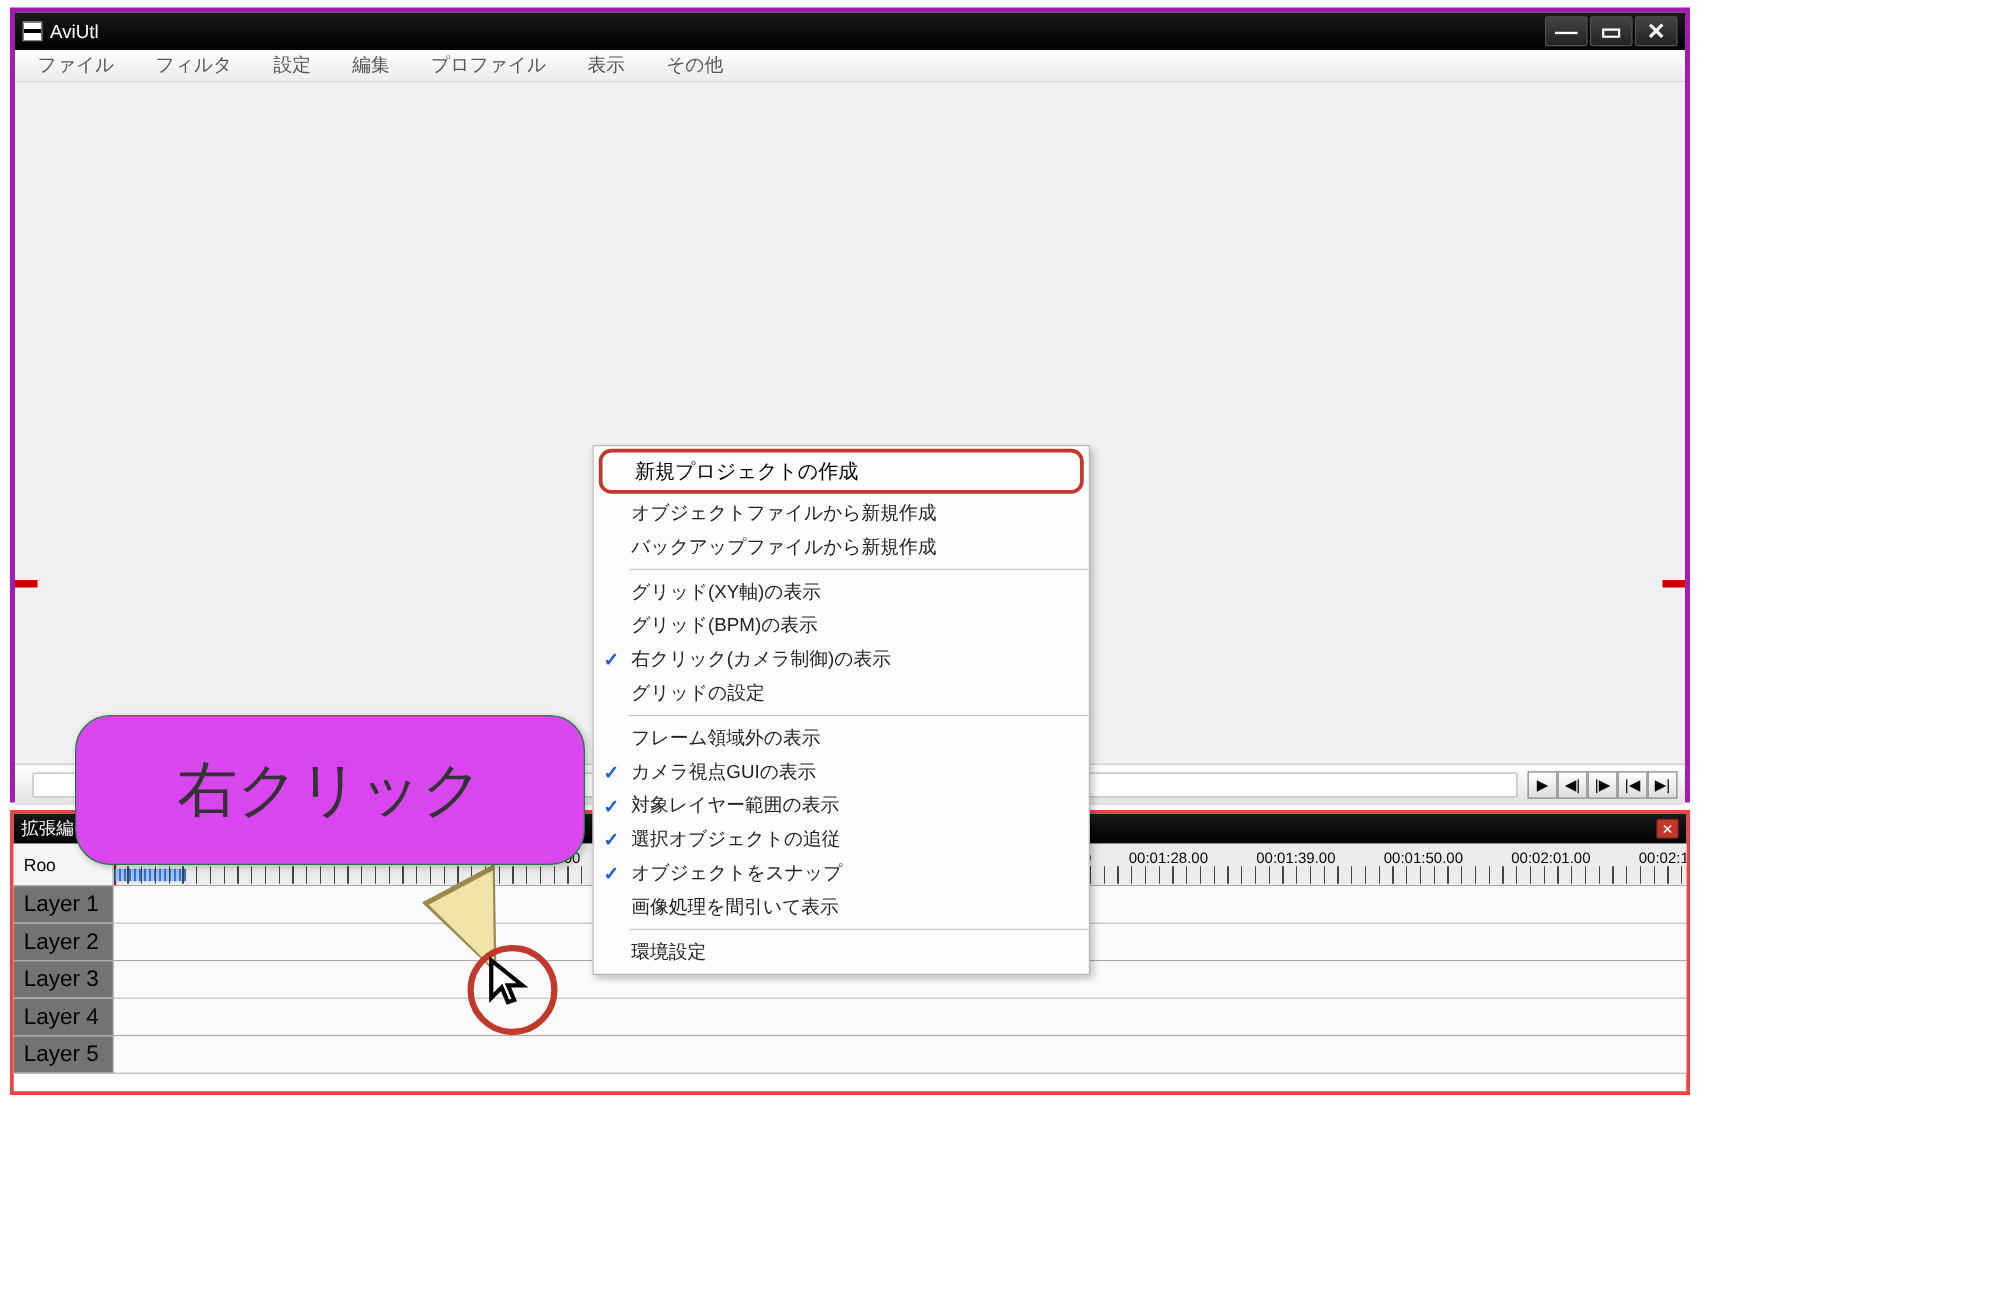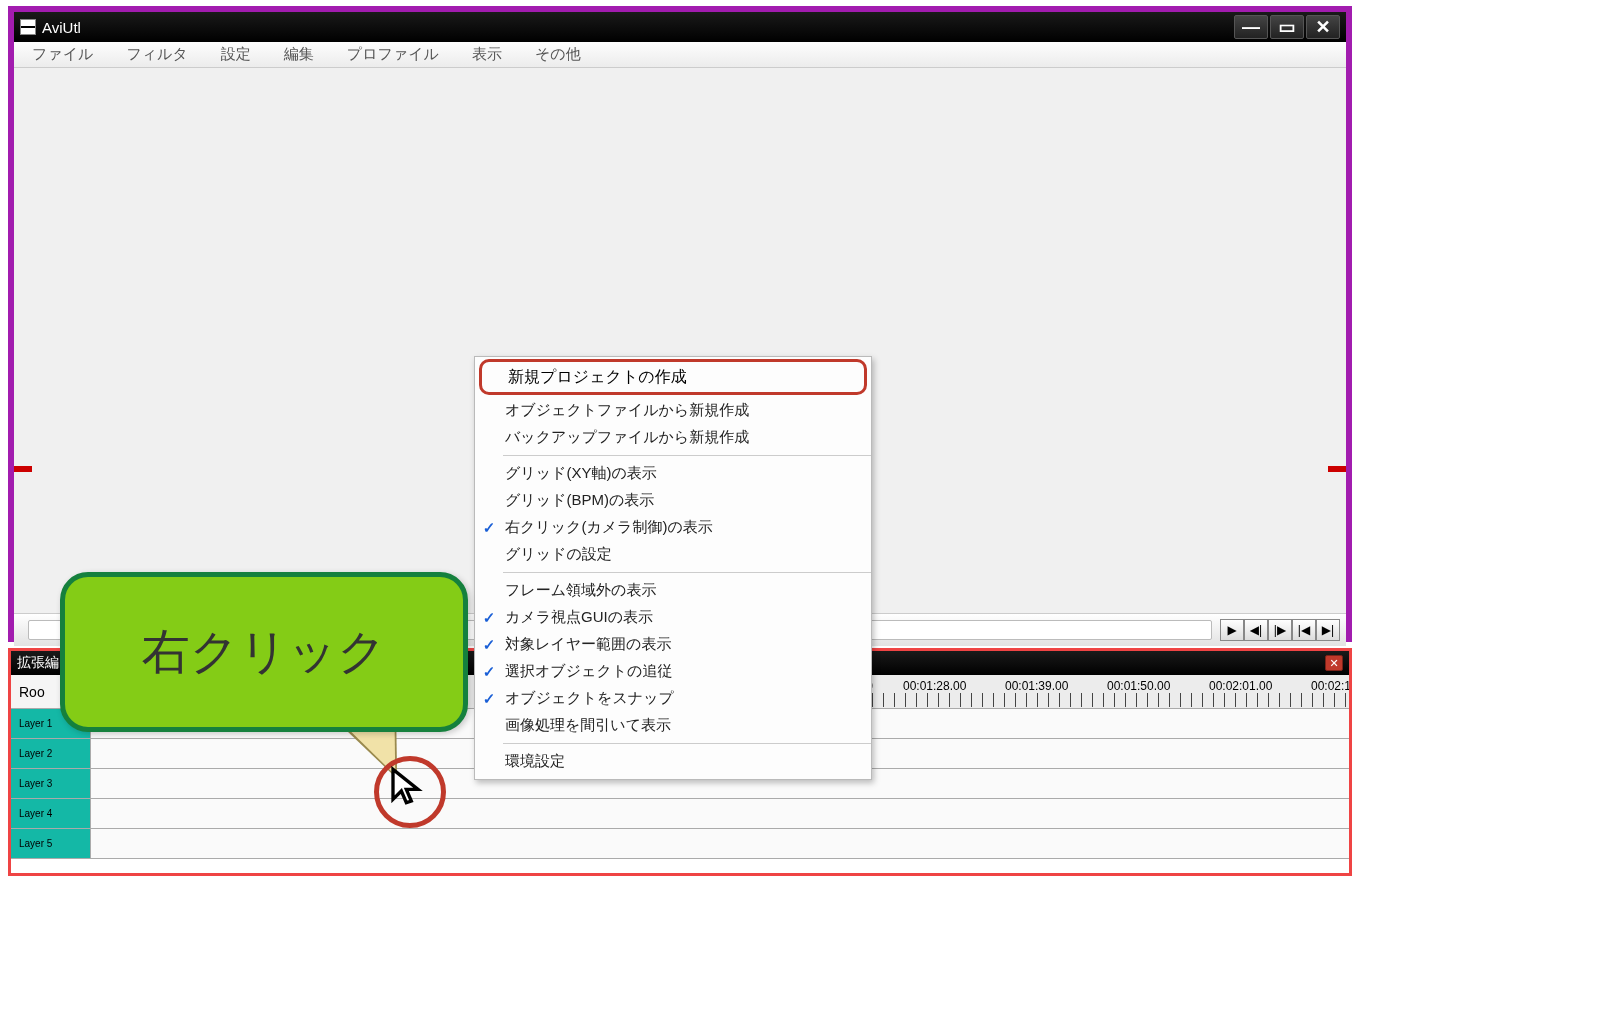--- a/index.html
+++ b/index.html
@@ -1,21 +1,21 @@
 <!DOCTYPE html>
 <html><head>
   <meta charset="utf-8">
   <style>
     * { margin: 0; padding: 0; box-sizing: border-box; font-family: "MS UI Gothic", Meiryo, sans-serif; }
     body { background: #fff; width: 1599px; height: 1034px; overflow: hidden; position: relative; }
 
     
     .main-window {
       position: absolute; left: 8px; top: 6px; width: 1344px; height: 636px;
-      border: 6px solid #a21caf;
+      border: 4px solid #a21caf;
     }
     .titlebar {
       height: 30px; background: linear-gradient(#1a1a1a,#000);
       display: flex; align-items: center; color: #fff; font-size: 15px;
       padding: 0 6px;
     }
     .titlebar .app-icon {
       width: 16px; height: 16px; margin-right: 6px;
       background: linear-gradient(to bottom,#fff 40%,#000 40%,#000 60%,#fff 60%);
       border: 1px solid #888;
@@ -69,21 +69,21 @@
     .tl-body { background: #f0f0f0; }
     .tl-head-row { height: 34px; display: flex; border-bottom: 1px solid #aaa; }
     .tl-side { width: 80px; height: 100%; border-right: 1px solid #aaa; display: flex; align-items: center; padding-left: 8px; font-size: 14px; background: #f5f5f5; }
     .tl-ruler { flex: 1; position: relative; background: #ececec; overflow: hidden; }
     .ruler-blue { position: absolute; left: 0; top: 20px; width: 58px; height: 10px; background: repeating-linear-gradient(90deg,#3a72c9 0 2px,#9ec1ff 2px 4px); }
     .tick-area { position: absolute; left: 0; top: 0; right: 0; bottom: 0; }
     .tick-label { position: absolute; top: 4px; font-size: 12px; color: #000; }
     .tick-marks { position: absolute; left: 0; right: 0; top: 18px; height: 14px;
       background: repeating-linear-gradient(90deg,#444 0 1px,transparent 1px 11px); }
     .tl-layer-row { height: 30px; display: flex; border-bottom: 1px solid #aaa; }
-    .tl-layer-side { width: 80px; border-right: 1px solid #aaa; padding-left: 8px; font-size: 10px; display: flex; align-items: center; background: #14b8a6; }
+    .tl-layer-side { width: 80px; border-right: 1px solid #aaa; padding-left: 8px; font-size: 18px; display: flex; align-items: center; background: #737373; }
     .tl-layer-track { flex: 1; background: #fafafa; }
     
     .tl-cursor { position: absolute; left: 0; top: 0; width: 2px; height: 200px; background: #c00; }
 
     
     .context-menu {
       position: absolute; left: 474px; top: 356px; width: 398px;
       background: #fdfdfd; border: 1px solid #bababa; box-shadow: 2px 3px 6px rgba(0,0,0,0.25);
       padding: 4px 0;
     }
@@ -95,22 +95,22 @@
     .ctx-check { width: 28px; text-align: center; color: #1a5fd6; font-weight: bold; }
     .ctx-label { flex: 1; padding-left: 2px; }
     .ctx-highlight {
       border: 3px solid #c0392b; border-radius: 10px; margin: -2px 4px 2px 4px;
       height: 36px; display: flex; align-items: center; padding: 0 8px 0 0;
     }
     .ctx-highlight .ctx-check { width: 24px; }
 
     
     .callout {
-      position: absolute; left: 60px; top: 572px; width: 408px; height: 160px;
-      background: #84cc16; border: 5px solid #15803d; border-radius: 28px;
+      position: absolute; left: 60px; top: 572px; width: 408px; height: 120px;
+      background: #d946ef; border: 1px solid #15803d; border-radius: 28px;
       display: flex; align-items: center; justify-content: center;
       font-size: 48px; color: #333; box-shadow: 2px 2px 6px rgba(0,0,0,.2);
     }
     .callout-tail {
       position: absolute; left: 356px; top: 706px; width: 0; height: 0;
       border-left: 22px solid transparent;
       border-right: 36px solid transparent;
       border-top: 70px solid #f1e2a8;
       transform: rotate(-28deg);
     }

